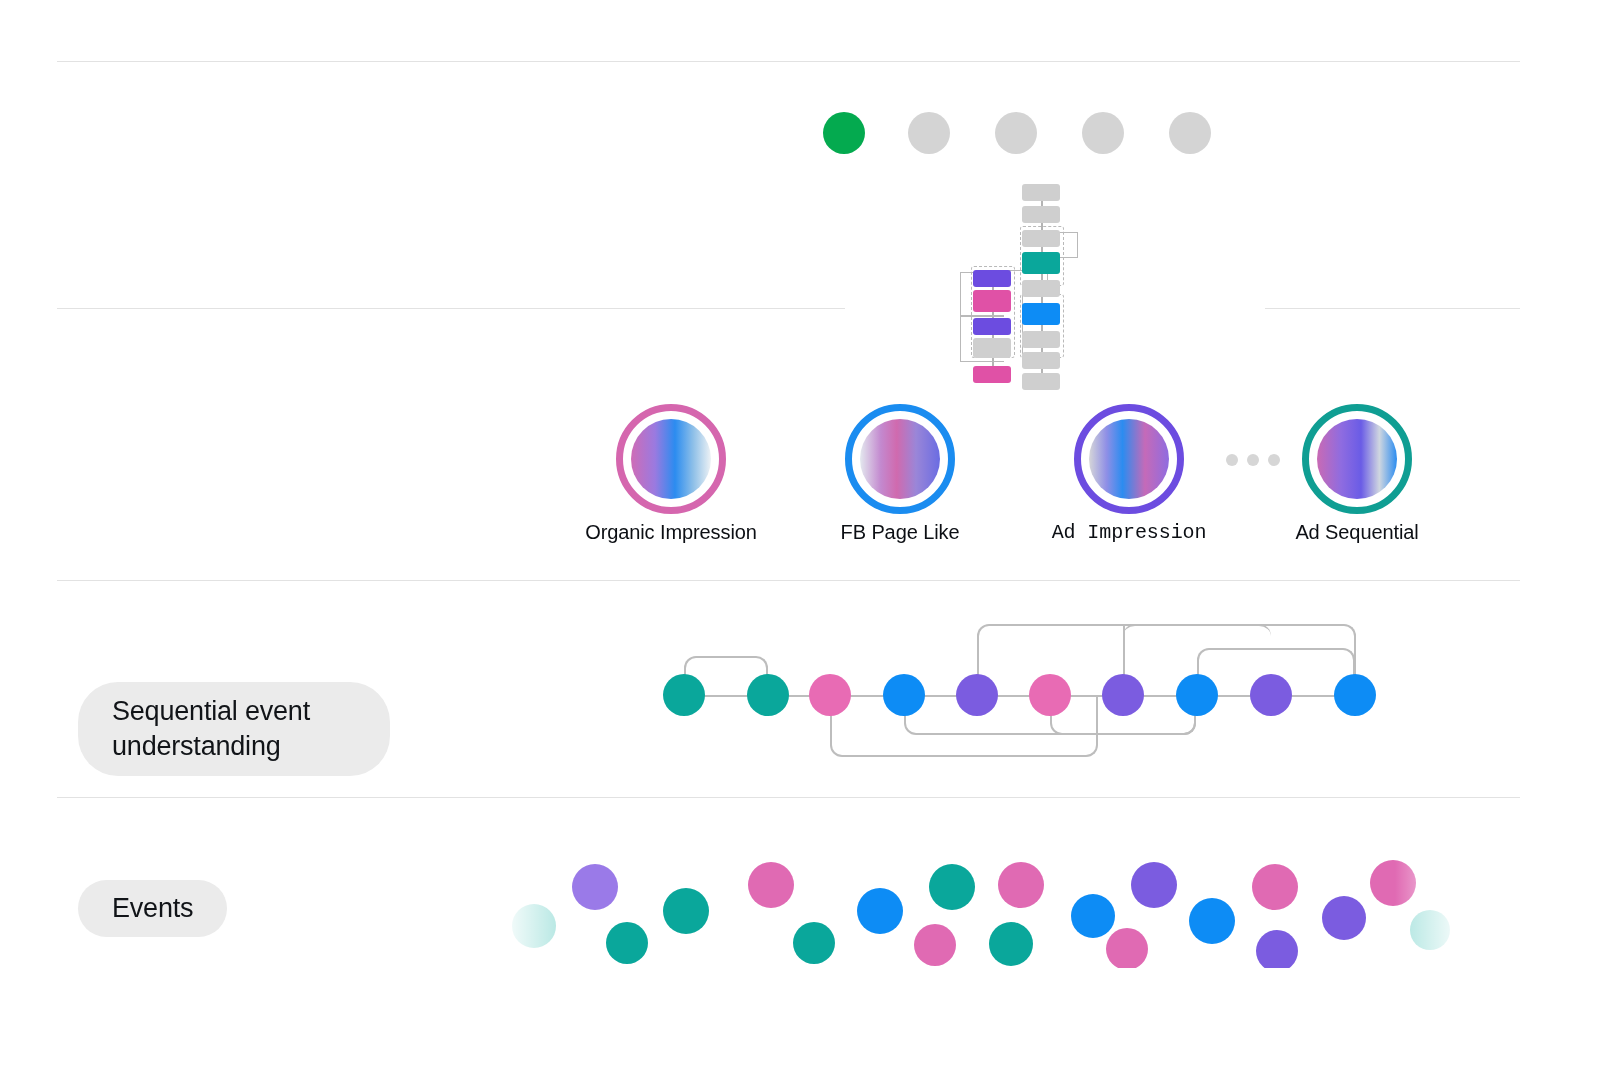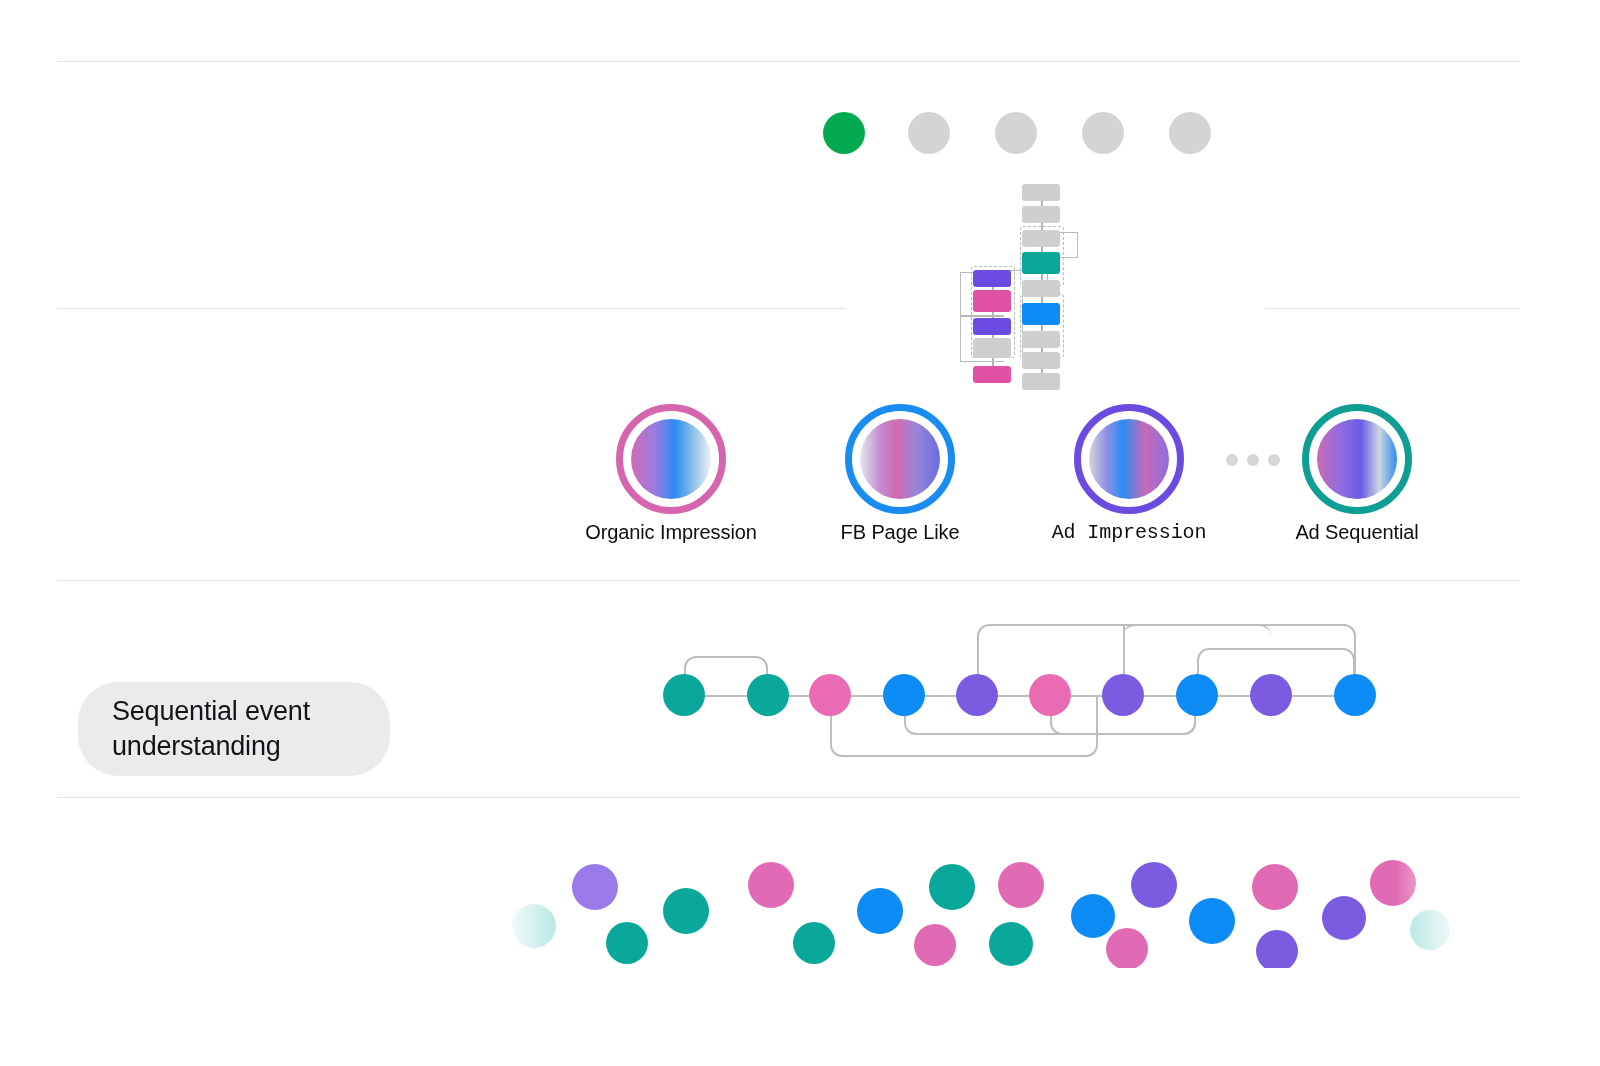--- a/index.html
+++ b/index.html
@@ -188,20 +188,21 @@
     <div class="seq-node" style="left:149px;top:64px;background:#e86bb4;"></div>
     <div class="seq-node" style="left:223px;top:64px;background:#0d8cf5;"></div>
     <div class="seq-node" style="left:296px;top:64px;background:#7b5ce0;"></div>
     <div class="seq-node" style="left:369px;top:64px;background:#e86bb4;"></div>
     <div class="seq-node" style="left:442px;top:64px;background:#7b5ce0;"></div>
     <div class="seq-node" style="left:516px;top:64px;background:#0d8cf5;"></div>
     <div class="seq-node" style="left:590px;top:64px;background:#7b5ce0;"></div>
     <div class="seq-node" style="left:674px;top:64px;background:#0d8cf5;"></div>
   </div>
 
+  <div class="pill" style="left:78px;top:880px;height:57px;">Events</div>
 
   <div class="scatter" style="left:500px;top:858px;width:965px;height:110px;">
     <div class="sdot" style="left:12px;top:46px;width:44px;height:44px;background:#a9e3de;"></div>
     <div class="sdot" style="left:72px;top:6px;width:46px;height:46px;background:#9a7ae8;"></div>
     <div class="sdot" style="left:106px;top:64px;width:42px;height:42px;background:#0aa79b;"></div>
     <div class="sdot" style="left:163px;top:30px;width:46px;height:46px;background:#0aa79b;"></div>
     <div class="sdot" style="left:248px;top:4px;width:46px;height:46px;background:#e06ab3;"></div>
     <div class="sdot" style="left:293px;top:64px;width:42px;height:42px;background:#0aa79b;"></div>
     <div class="sdot" style="left:357px;top:30px;width:46px;height:46px;background:#0d8cf5;"></div>
     <div class="sdot" style="left:414px;top:66px;width:42px;height:42px;background:#e06ab3;"></div>

